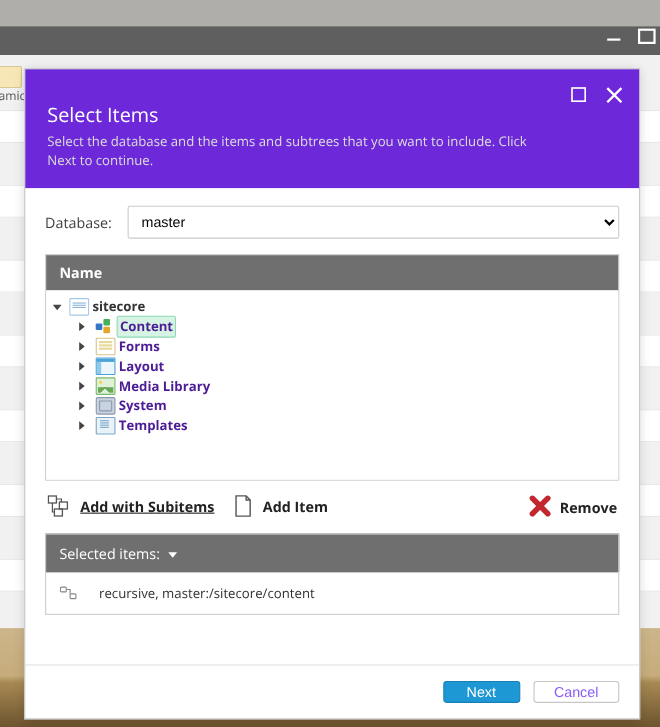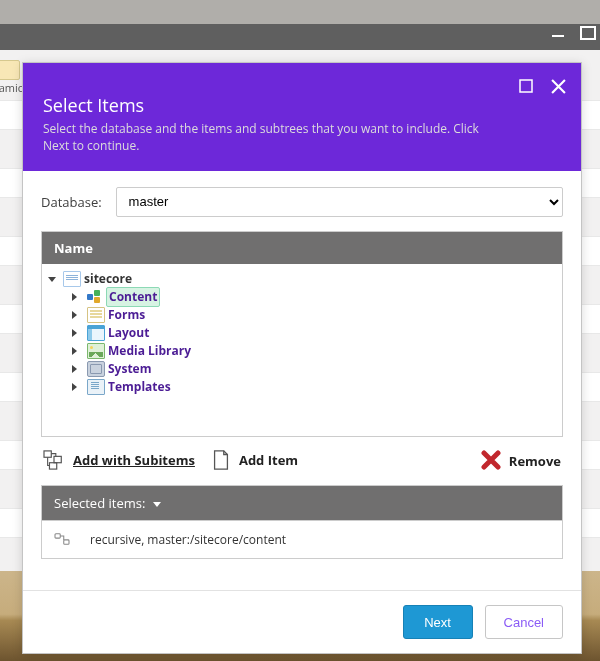--- a/index.html
+++ b/index.html
@@ -72,21 +72,21 @@
   .actions .act { display:flex; align-items:center; gap:8px; cursor:pointer;font-weight:bold; }
   .actions .act.remove { margin-left:auto;align-items:flex-end; }
   .actions .lbl { font-size:13px; color:#222; }
   .actions .lbl.u { text-decoration:underline; }
 
   .sel-head { background:#706f6f; color:#fff; font-size:13px; padding:8px 12px; display:flex; align-items:center; gap:8px; border:1px solid #ccc; border-bottom:none; }
   .sel-head .chev::before { content:""; display:inline-block; width:0;height:0;border-top:5px solid #fff;border-left:4px solid transparent;border-right:4px solid transparent; vertical-align:middle; }
   .sel-list { border:1px solid #ccc; padding:10px 12px; font-size:12px; color:#333; display:flex; align-items:center; gap:20px; }
 
   .dlg-footer { border-top:1px solid #e2e2e2; padding:14px 18px; display:flex; justify-content:flex-end; gap:12px; margin-top:auto; }
-  .btn { height:34px; min-width:70px; padding:0 18px; border-radius:3px; font-size:13px; cursor:pointer; }
+  .btn { height:20px; min-width:70px; padding:0 18px; border-radius:3px; font-size:13px; cursor:pointer; }
   .btn-primary { background:#1e98d4; color:#fff; border:1px solid #1681b6; }
   .btn-default { background:#fff; color:#8b5cf6; border:1px solid #c6c6c6; }
 </style>
 </head>
 <body>
 
 <div class="page-wrap">
   <div class="bg-top"></div>
   <div class="bg-bar">
     <span class="mini"></span>

